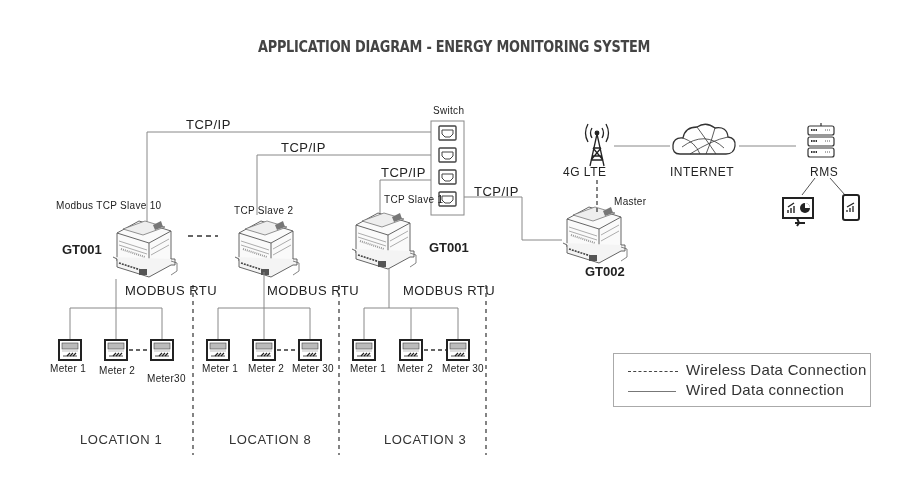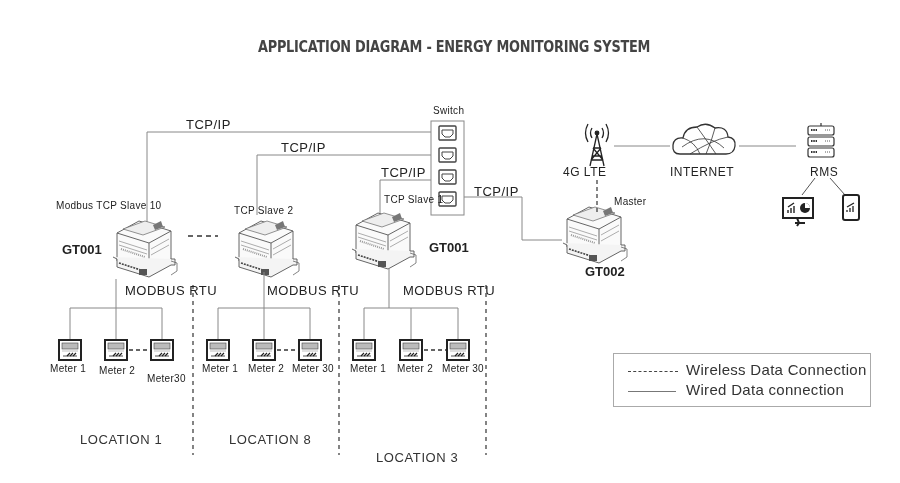--- a/index.html
+++ b/index.html
@@ -180,21 +180,21 @@
 <div class="t lbl10" style="left:147px;top:365px;margin-top:8px;">Meter30</div>
 <div class="t lbl10" style="left:202px;top:363px;">Meter 1</div>
 <div class="t lbl10" style="left:248px;top:363px;">Meter 2</div>
 <div class="t lbl10" style="left:292px;top:363px;">Meter 30</div>
 <div class="t lbl10" style="left:350px;top:363px;">Meter 1</div>
 <div class="t lbl10" style="left:397px;top:363px;">Meter 2</div>
 <div class="t lbl10" style="left:442px;top:363px;">Meter 30</div>
 
 <div class="t loc" style="left:80px;top:432px;">LOCATION 1</div>
 <div class="t loc" style="left:229px;top:432px;">LOCATION 8</div>
-<div class="t loc" style="left:376px;top:432px;margin-top:18px;">LOCATION 3</div>
+<div class="t loc" style="left:384px;top:432px;">LOCATION 3</div>
 
 <div class="legend">
   <div class="row" style="top:7px;">
     <span class="dash"></span><span>Wireless Data Connection</span>
   </div>
   <div class="row" style="top:27px;">
     <span class="solid"></span><span>Wired Data connection</span>
   </div>
 </div>
 

